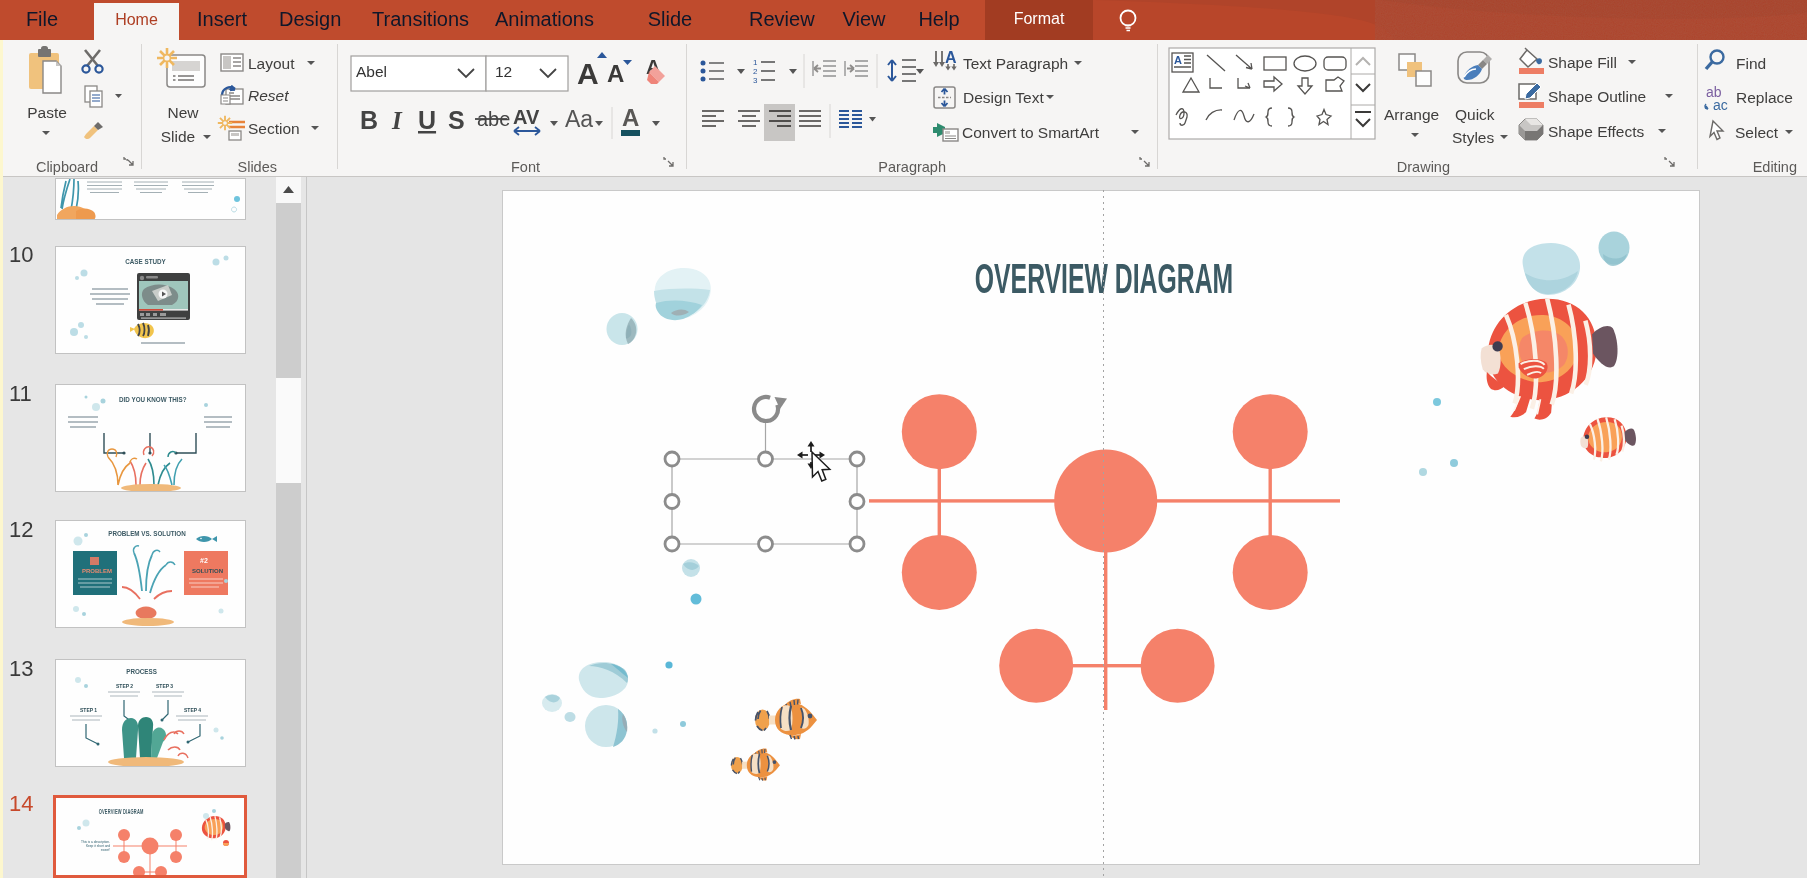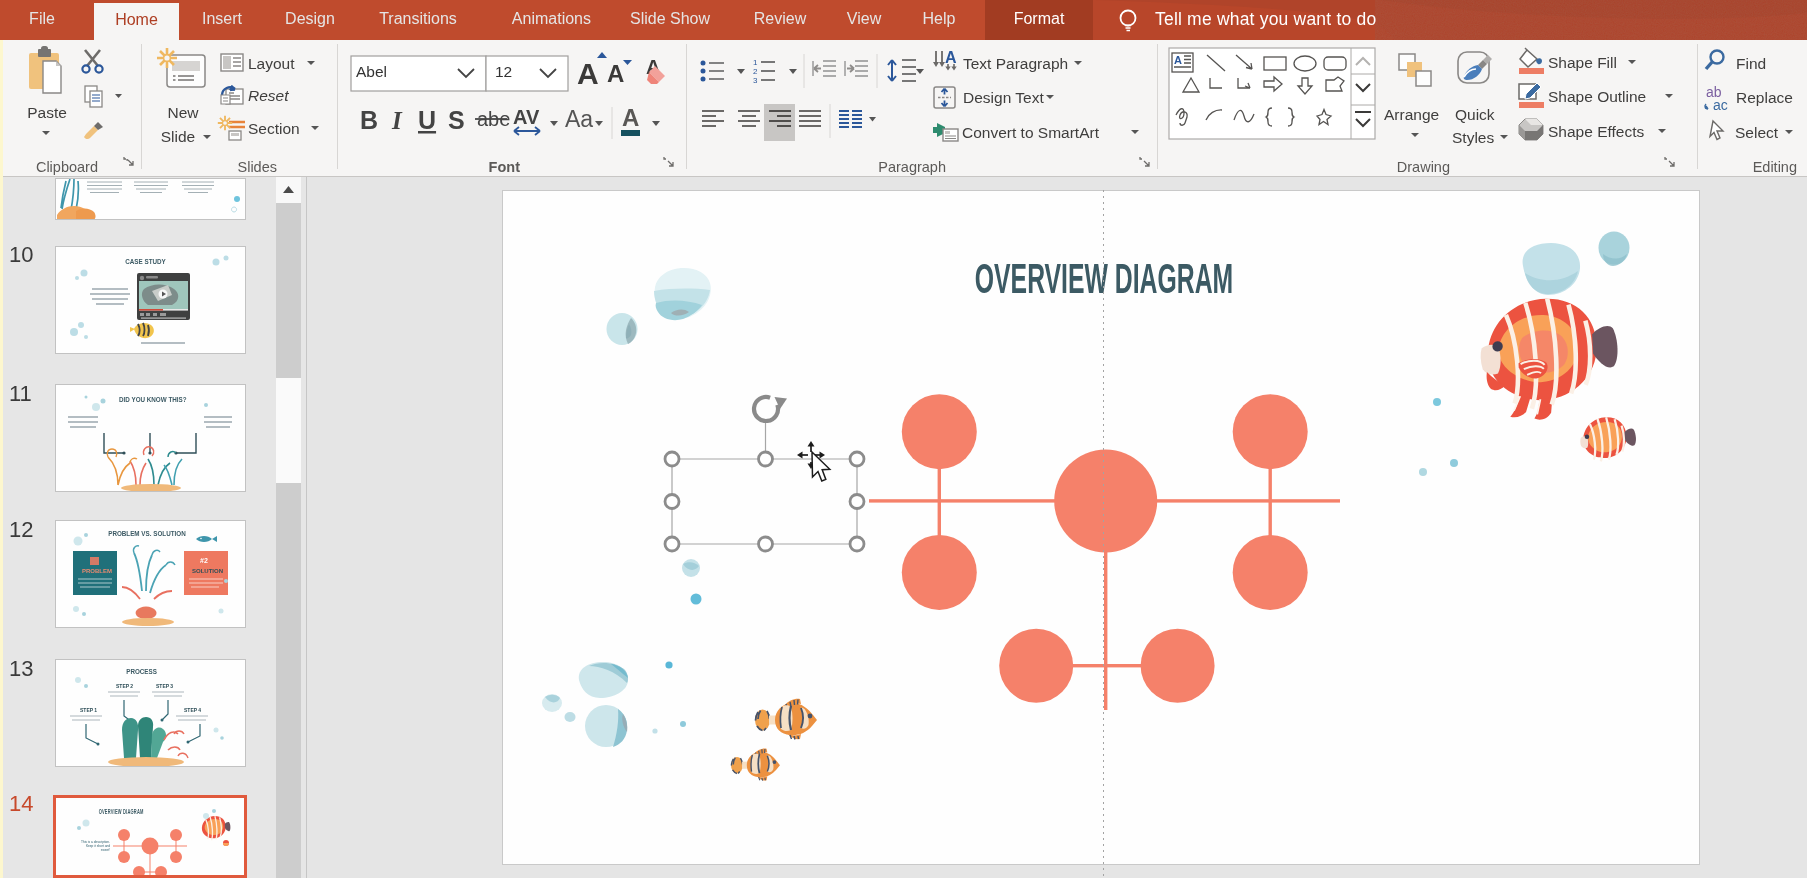--- a/index.html
+++ b/index.html
@@ -1,21 +1,21 @@
 <!DOCTYPE html>
 <html><head>
 <meta charset="utf-8">
 <style>
 * { margin:0; padding:0; box-sizing:border-box; }
 html,body { width:1807px; height:878px; overflow:hidden; font-family:"Liberation Sans", sans-serif; }
 #app { position:relative; width:1807px; height:878px; background:#e6e6e6; }
 
 #tabbar { position:absolute; left:0; top:0; width:1807px; height:40px; background:#bf4b2d; overflow:hidden; }
 #tabtex { position:absolute; left:1050px; top:0; width:757px; height:40px; }
-.tab { position:absolute; top:0; height:32px; line-height:38px; color:#e5e5e5; font-size:16px; text-align:center; }
+.tab { position:absolute; top:0; height:32px; line-height:38px; color:#0f172a; font-size:20px; text-align:center; }
 #tab-home { position:absolute; left:94px; top:3px; width:85px; height:37px; background:#f6f5f4; color:#ae3e23; font-size:16px; text-align:center; line-height:34px; }
 #tab-format { position:absolute; left:985px; top:0; width:108px; height:40px; background:#a23c22; color:#fff; font-size:16px; text-align:center; line-height:38px; }
 #tellme { position:absolute; left:1155px; top:0; height:40px; line-height:38px; color:#fff; font-size:17.5px; letter-spacing:0.2px; }
 
 #ribbon { position:absolute; left:0; top:40px; width:1807px; height:137px; background:#f6f5f4; border-bottom:1px solid #c8c6c4; }
 #ribbon .ystrip { position:absolute; left:0; top:0; width:3px; height:137px; background:#fdf7ce; }
 .gsep { position:absolute; top:4px; height:125px; width:1px; background:#d8d6d4; }
 .glabel { position:absolute; top:119px; height:16px; font-size:14.5px; color:#5c5a58; text-align:right; }
 .rlab { position:absolute; font-size:15.5px; color:#3f3e3d; white-space:nowrap; z-index:3; }
 .dd { position:absolute; width:0; height:0; border-left:4px solid transparent; border-right:4px solid transparent; border-top:4px solid #555; z-index:3; }
@@ -61,33 +61,32 @@
     <div class="tab" style="left:495px; width:96px;text-align:right;">Animations</div>
     <div class="tab" style="left:622px; width:96px;">Slide Show</div>
     <div class="tab" style="left:749px; width:62px;">Review</div>
     <div class="tab" style="left:842px; width:44px;">View</div>
     <div class="tab" style="left:917px; width:44px;">Help</div>
     <div id="tab-format">Format</div>
     <svg style="position:absolute; left:1117px; top:9px;" width="22" height="24" viewBox="0 0 22 24">
       <circle cx="11" cy="9" r="7.5" fill="none" stroke="#fff" stroke-width="1.8"></circle>
       <path d="M8,16.5 h6 M8.5,19 h5 M9.5,21.5 h3.5" stroke="#fff" stroke-width="1.5" fill="none"></path>
     </svg>
-    <div id="tellme">Tell me what you want to do</div>
   </div>
 
   <div id="ribbon">
     <div class="ystrip"></div>
     <div class="gsep" style="left:141px;"></div>
     <div class="gsep" style="left:337px;"></div>
     <div class="gsep" style="left:686px;"></div>
     <div class="gsep" style="left:1157px;"></div>
     <div class="gsep" style="left:1697px;"></div>
     <div class="glabel" style="left:18px; width:80px;">Clipboard</div>
     <div class="glabel" style="left:197px; width:80px;">Slides</div>
-    <div class="glabel" style="left:440px; width:80px;font-weight:bold;">Font</div>
+    <div class="glabel" style="left:460px; width:80px;">Font</div>
     <div class="glabel" style="left:866px; width:80px;">Paragraph</div>
     <div class="glabel" style="left:1370px; width:80px;">Drawing</div>
     <div class="glabel" style="left:1717px; width:80px;">Editing</div>
 
     <div class="rlab" style="left:27px; top:64px; width:40px; text-align:center;">Paste</div>
     <div class="rlab" style="left:160px; top:64px; width:46px; text-align:center;">New</div>
     <div class="rlab" style="left:155px; top:88px; width:46px; text-align:center;">Slide</div>
     <div class="dd" style="left:203px; top:95px;"></div>
     <div class="rlab" style="left:248px; top:15px;">Layout</div>
       <div class="dd" style="left:307px; top:21px;"></div>

